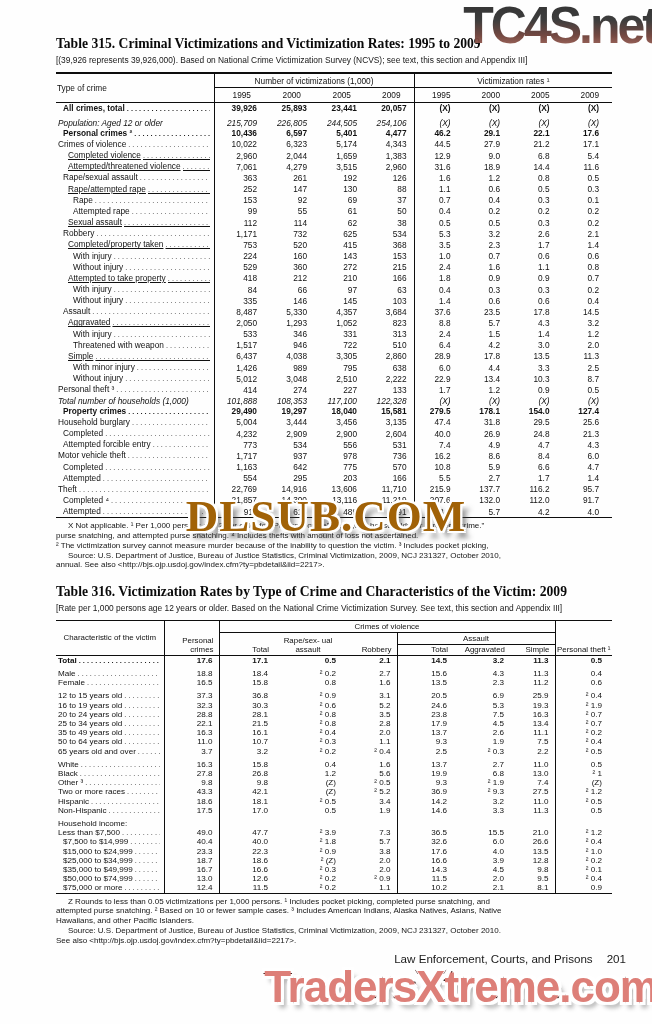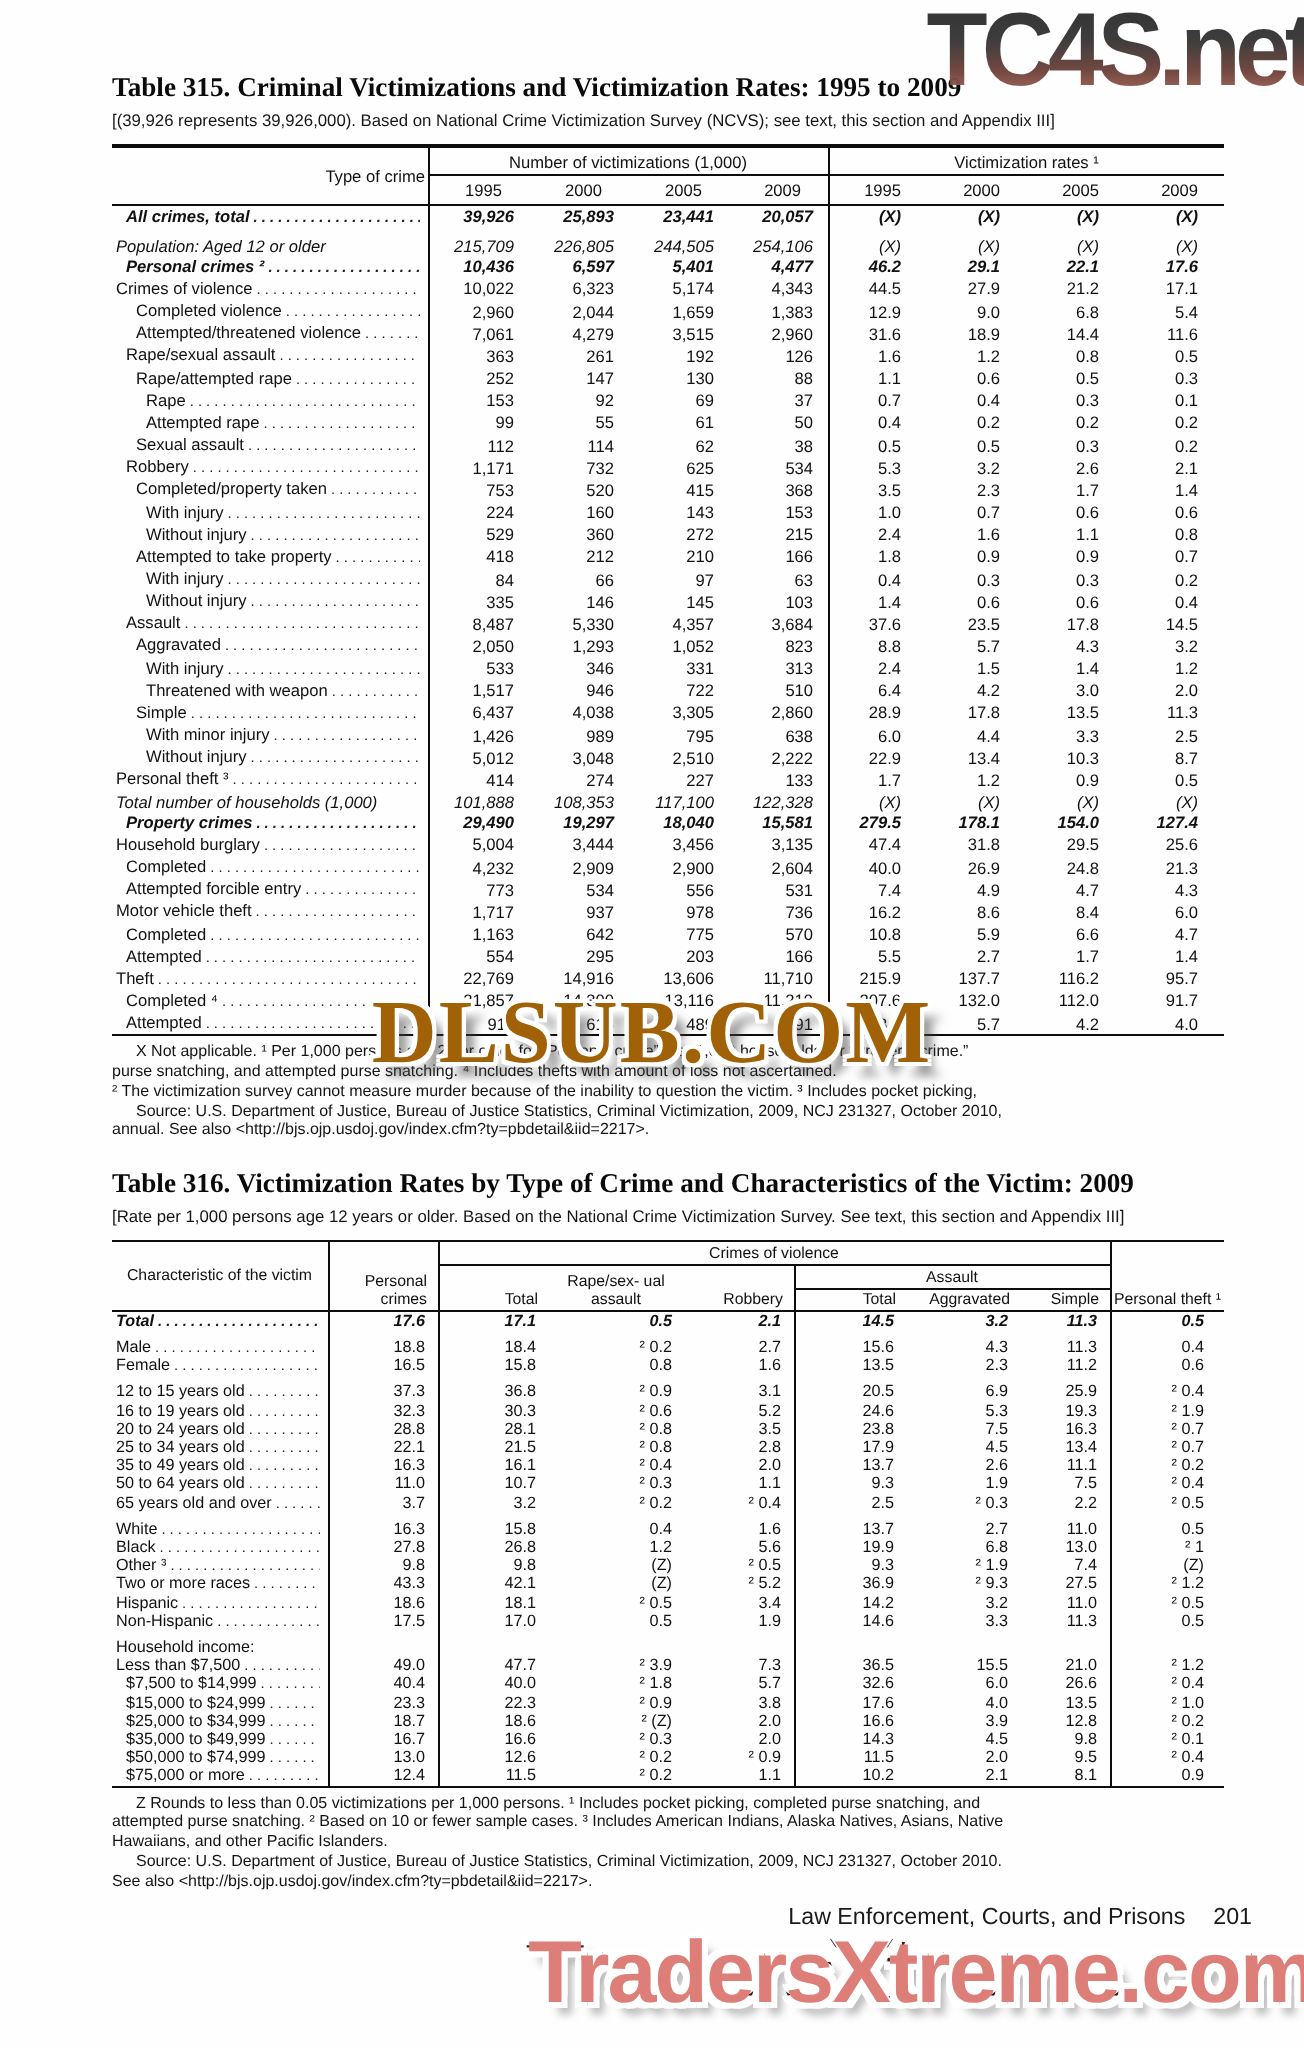--- a/index.html
+++ b/index.html
@@ -13,21 +13,21 @@
 
   table{border-collapse:collapse;table-layout:fixed;width:556px;margin-top:6px;}
   th,td{font-family:"Liberation Sans",sans-serif;white-space:nowrap;overflow:hidden;}
 
   
   .t315{border-top:2px solid #0d0d0d;}
   .t315 thead{border-bottom:1.4px solid #0d0d0d;}
   .t315 tbody{border-bottom:1.4px solid #0d0d0d;}
   .t315 col.cs{width:158px}.t315 col.cn{width:50px}.t315 col.cr{width:49.5px}
   .t315 th{font-weight:normal;font-size:8.3px;}
-  .t315 .stubhead{text-align:right;vertical-align:middle;}
+  .t315 .stubhead{text-align:left;vertical-align:middle;}
   .t315 .group{border-bottom:1px solid #0d0d0d;text-align:center;padding:2px 0 1px;}
   .t315 .yr{text-align:right;padding:2px 13px 2px 0;}
   .t315 td{font-size:8.3px;line-height:10.15px;text-align:right;padding:0 7px 0 0;}
   .t315 td.c4,.t315 td.c5,.t315 td.c6,.t315 td.c7{padding-right:13px;}
   .t315 .c0,.t315 .c4{border-left:1px solid #0d0d0d;}
 
   
   .t316{border-top:1.6px solid #0d0d0d;}
   .t316 thead{border-bottom:1.2px solid #0d0d0d;}
   .t316 tbody{border-bottom:1.4px solid #0d0d0d;}
@@ -41,25 +41,25 @@
   .t316 .ctr{text-align:center;padding-right:0;}
   .t316 td{font-size:8.1px;line-height:9.2px;text-align:right;padding:0 6px 0 0;}
   .t316 td.c7{padding-right:10px;}
   .t316 .c0,.t316 .c1,.t316 .c4,.t316 .c7{border-left:1px solid #0d0d0d;}
 
   
   td.stub{display:flex;align-items:baseline;text-align:left;padding:0 2px;}
   .lbl{white-space:nowrap;}
   .leader{flex:1;overflow:hidden;white-space:nowrap;margin:0 2px;font-size:7.4px;color:#222;}
   .leader::after{content:" . . . . . . . . . . . . . . . . . . . . . . . . . . . . . . . . . . . . . . . . . . . . .";}
-  tr.b td,tr.b .lbl{font-weight:bold;font-style:italic;}
+  tr.b td,tr.b .lbl{font-weight:bold;}
   tr.i td,tr.i .lbl{font-style:italic;}
   tr.g td{padding-top:4px;}
   .ind1{padding-left:7px !important;}
-  .ind2{padding-left:12px !important;}
+  .ind2{padding-left:12px !important;text-decoration:underline;}
   .ind3{padding-left:17px !important;}
 
   .fnotes{font-size:8px;line-height:9.8px;margin-top:3px;color:#141414;}
   .fnotes .fi{text-indent:12px;}
 
   .gap-block{height:14px;}
 
   
   .foot-sec{position:absolute;left:56px;top:952px;width:570px;text-align:right;
             font-size:11.6px;color:#1a1a1a;}

